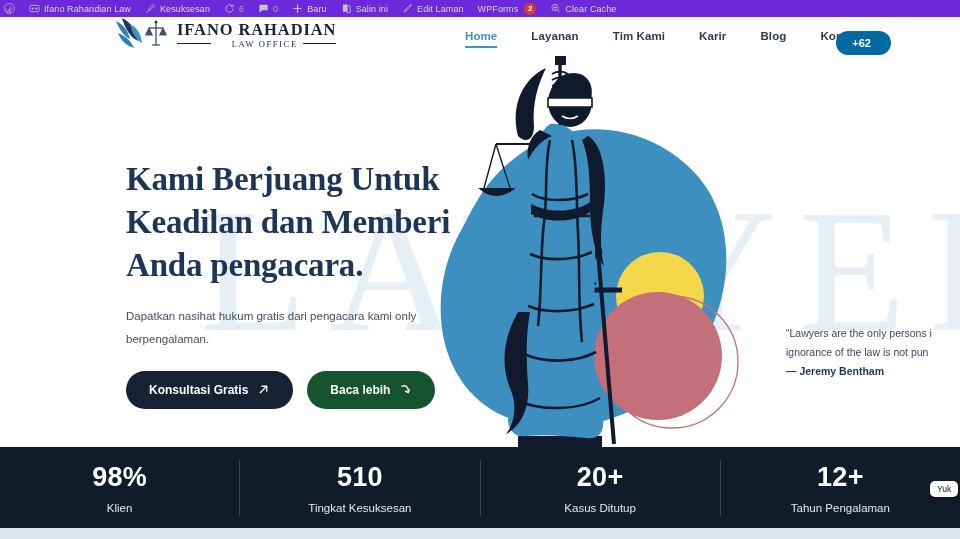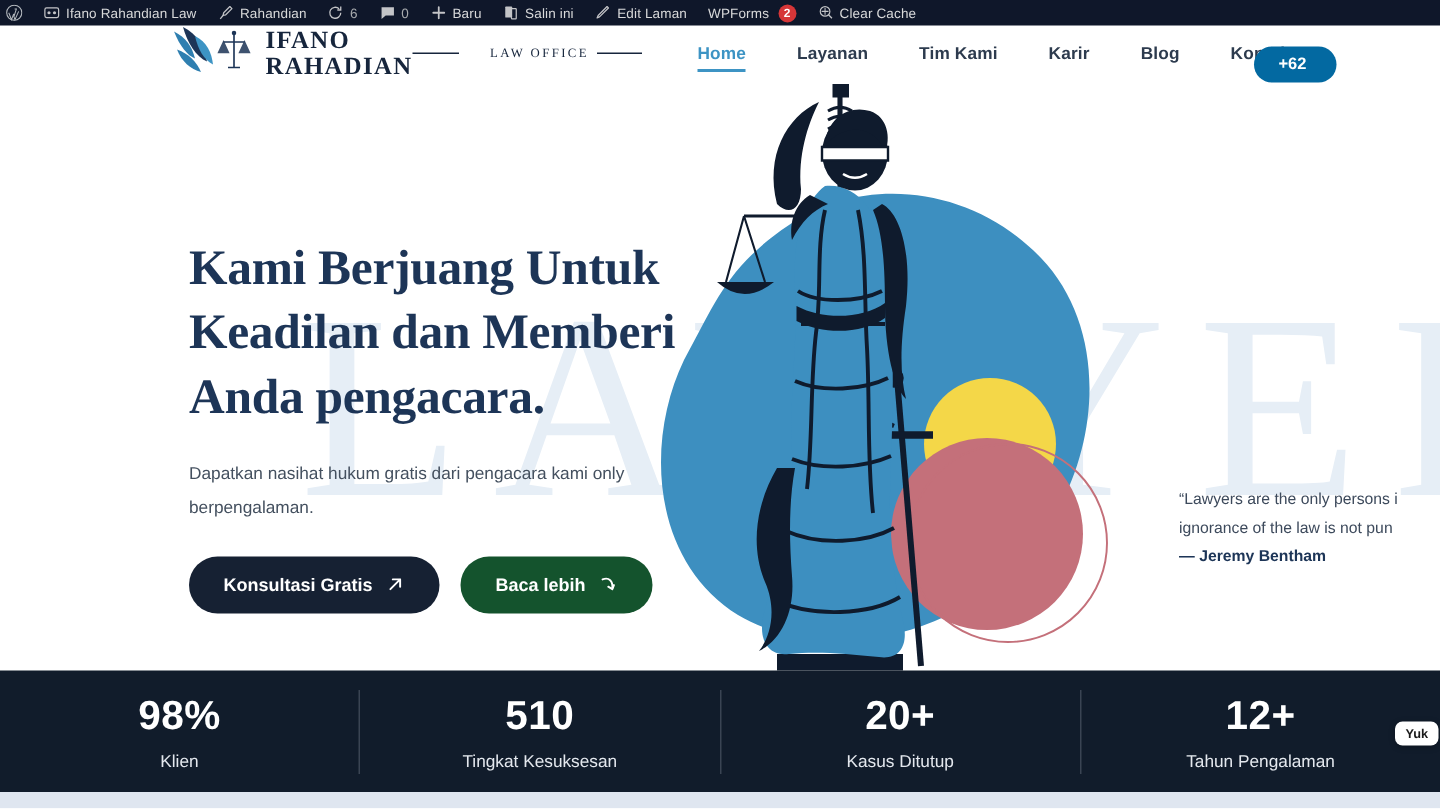--- a/index.html
+++ b/index.html
@@ -8,21 +8,21 @@
     width: 960px; height: 539px;
     overflow: hidden;
     font-family: "Liberation Sans", sans-serif;
     background: #ffffff;
   }
   #page { position: relative; width: 960px; height: 539px; overflow: hidden; background:#fff; }
 
   
   .adminbar {
     position: absolute; left: 0; top: 0; width: 960px; height: 17px;
-    background: #0f172a; color: #c3c4c7;
+    background: #6d28d9; color: #c3c4c7;
     display: flex; align-items: center;
     font-size: 9px; letter-spacing: .1px; z-index: 60;
     white-space: nowrap;
   }
   .ab-item {
     display: flex; align-items: center; gap: 4px;
     height: 17px; padding: 0 7px; color: #d8d9da;
   }
   .ab-item:first-child { padding-left: 4px; }
   .ab-ico { display: inline-block; width: 11px; height: 11px; flex: 0 0 11px; }
@@ -40,21 +40,21 @@
     position: absolute; left: 0; top: 17px; width: 960px; height: 37px;
     background: #ffffff; z-index: 50;
     display: flex; align-items: center;
   }
   .logo-wrap {
     position: absolute; left: 112px; top: 15px;
     display: flex; align-items: center; gap: 3px; z-index: 51;
   }
   .logo-mark { width: 62px; height: 40px; flex: 0 0 62px; }
   .logo-mark svg { display: block; }
-  .logo-text { display: flex; align-items: center; }
+  .logo-text { display: flex; flex-direction: column; align-items: center; }
   .logo-name {
     font-family: "Liberation Serif", serif;
     font-size: 16.5px; font-weight: bold; color: #16253c;
     letter-spacing: .9px; line-height: 1.05;
   }
   .logo-sub-row { display: flex; align-items: center; gap: 5px; width: 100%; }
   .logo-rule { flex: 1 1 auto; height: 1px; background: #16253c; }
   .logo-sub {
     font-family: "Liberation Serif", serif;
     font-size: 8.5px; font-weight: normal; color: #16253c; letter-spacing: 1.6px; padding-left: 16px;
@@ -148,21 +148,21 @@
   .stat-lbl { font-size: 11.5px; color: #e4e8ee; }
 
   .bottom-strip {
     position: absolute; left: 0; top: 528px; width: 960px; height: 11px;
     background: #dfe6f0; z-index: 15;
   }
   .chat-bubble {
     position: absolute; left: 930px; top: 481px;
     background: #ffffff; color: #1a1a1a;
     border-radius: 5px; padding: 3px 7px;
-    font-size: 8.5px; font-weight: bold; white-space: nowrap;
+    font-size: 8.5px; font-weight: normal; white-space: nowrap;
     box-shadow: 0 1px 4px rgba(0,0,0,.28); z-index: 40;
   }
 </style>
 </head>
 <body>
 
 <div id="page">
 
   <div class="adminbar">
 
@@ -186,21 +186,21 @@
       <span>Ifano Rahandian Law</span>
     </div>
 
     <div class="ab-item">
       <span class="ab-ico">
         <svg viewBox="0 0 24 24">
             <path d="M18 3l3 3-9 9-4 1 1-4z" fill="none" stroke="#c3c4c7" stroke-width="1.8" stroke-linejoin="round"></path>
             <path d="M8 16l-4 5" stroke="#c3c4c7" stroke-width="1.8"></path>
           </svg>
       </span>
-      <span>Rahandian</span>
+      <span>Kesuksesan</span>
     </div>
 
     <div class="ab-item">
       <span class="ab-ico">
         <svg viewBox="0 0 24 24">
             <path d="M20 12a8 8 0 1 1-2.4-5.7" fill="none" stroke="#c3c4c7" stroke-width="1.9"></path>
             <path d="M20 3v5h-5" fill="none" stroke="#c3c4c7" stroke-width="1.9"></path>
           </svg>
       </span>
       <span class="ab-count">6</span>

